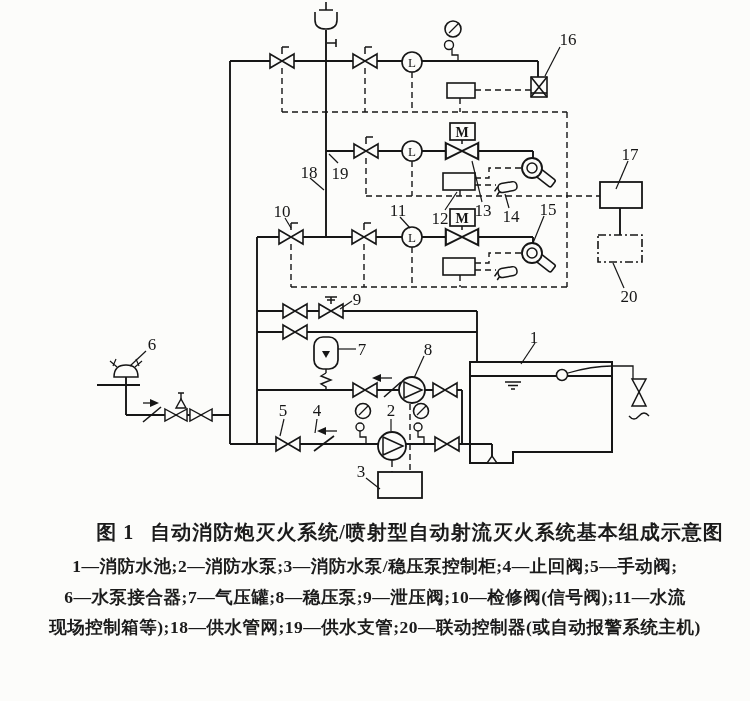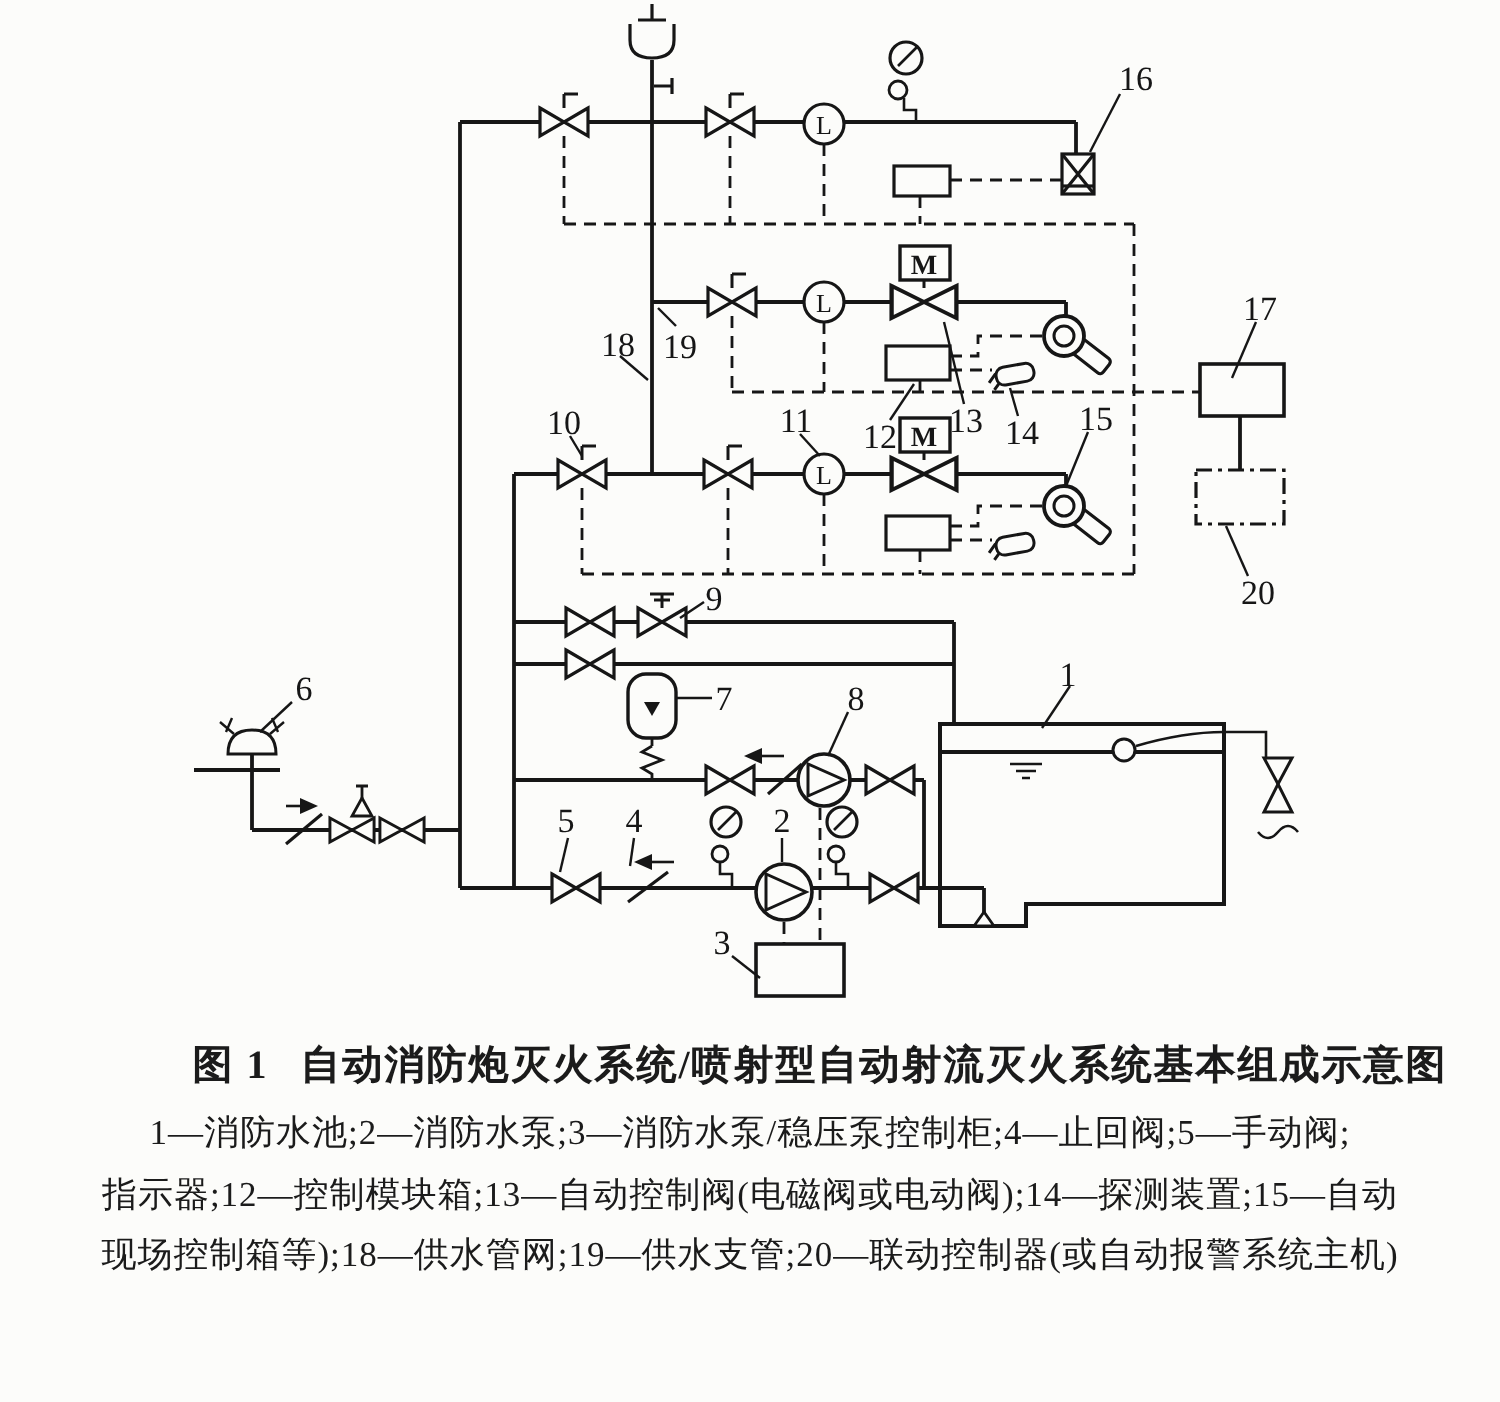--- a/index.html
+++ b/index.html
@@ -4,21 +4,21 @@
 <style>
   html,body{margin:0;padding:0;background:#fcfcfa;}
   .page{position:relative;width:750px;height:701px;background:#fcfcfa;overflow:hidden;
         font-family:"Liberation Serif","DejaVu Serif",serif;color:#1b1b1b;}
   svg text{font-family:"Liberation Serif","DejaVu Serif",serif;fill:#161616;}
   .caption{position:absolute;left:0;top:519px;width:750px;text-align:center;
            font-size:20px;font-weight:bold;letter-spacing:1px;white-space:nowrap;margin-left:35px;}
   .caption .pref{margin-right:16px;}
   .legend{position:absolute;left:0;top:551px;width:750px;text-align:center;
           font-size:17.5px;line-height:30.5px;letter-spacing:0.5px;}
-  .legend div{white-space:nowrap;}
+  .legend div{white-space:nowrap;font-weight:bold;}
 </style>
 </head>
 <body>
 
 <div class="page">
 
 <svg width="750" height="512" viewBox="0 0 750 512">
   <defs>
     <g id="bt">
       <polygon points="-12,-7 0,0 -12,7" fill="#fcfcfa" stroke="#161616" stroke-width="1.6"></polygon>
@@ -276,17 +276,17 @@
     <text x="629" y="302">20</text>
   </g>
 </svg>
 
 <div class="caption">
   <span class="pref">图 1</span><span>自动消防炮灭火系统/喷射型自动射流灭火系统基本组成示意图</span>
 </div>
 
 <div class="legend">
   <div>1—消防水池;2—消防水泵;3—消防水泵/稳压泵控制柜;4—止回阀;5—手动阀;</div>
-  <div>指示器;12—控制模块箱;13—自动控制阀(电磁阀或电动阀);14—探测装置;15—自动</div>
+  <div>6—水泵接合器;7—气压罐;8—稳压泵;9—泄压阀;10—检修阀(信号阀);11—水流</div>
   <div>现场控制箱等);18—供水管网;19—供水支管;20—联动控制器(或自动报警系统主机)</div>
 </div>
 
 </div>
 
 </body></html>

